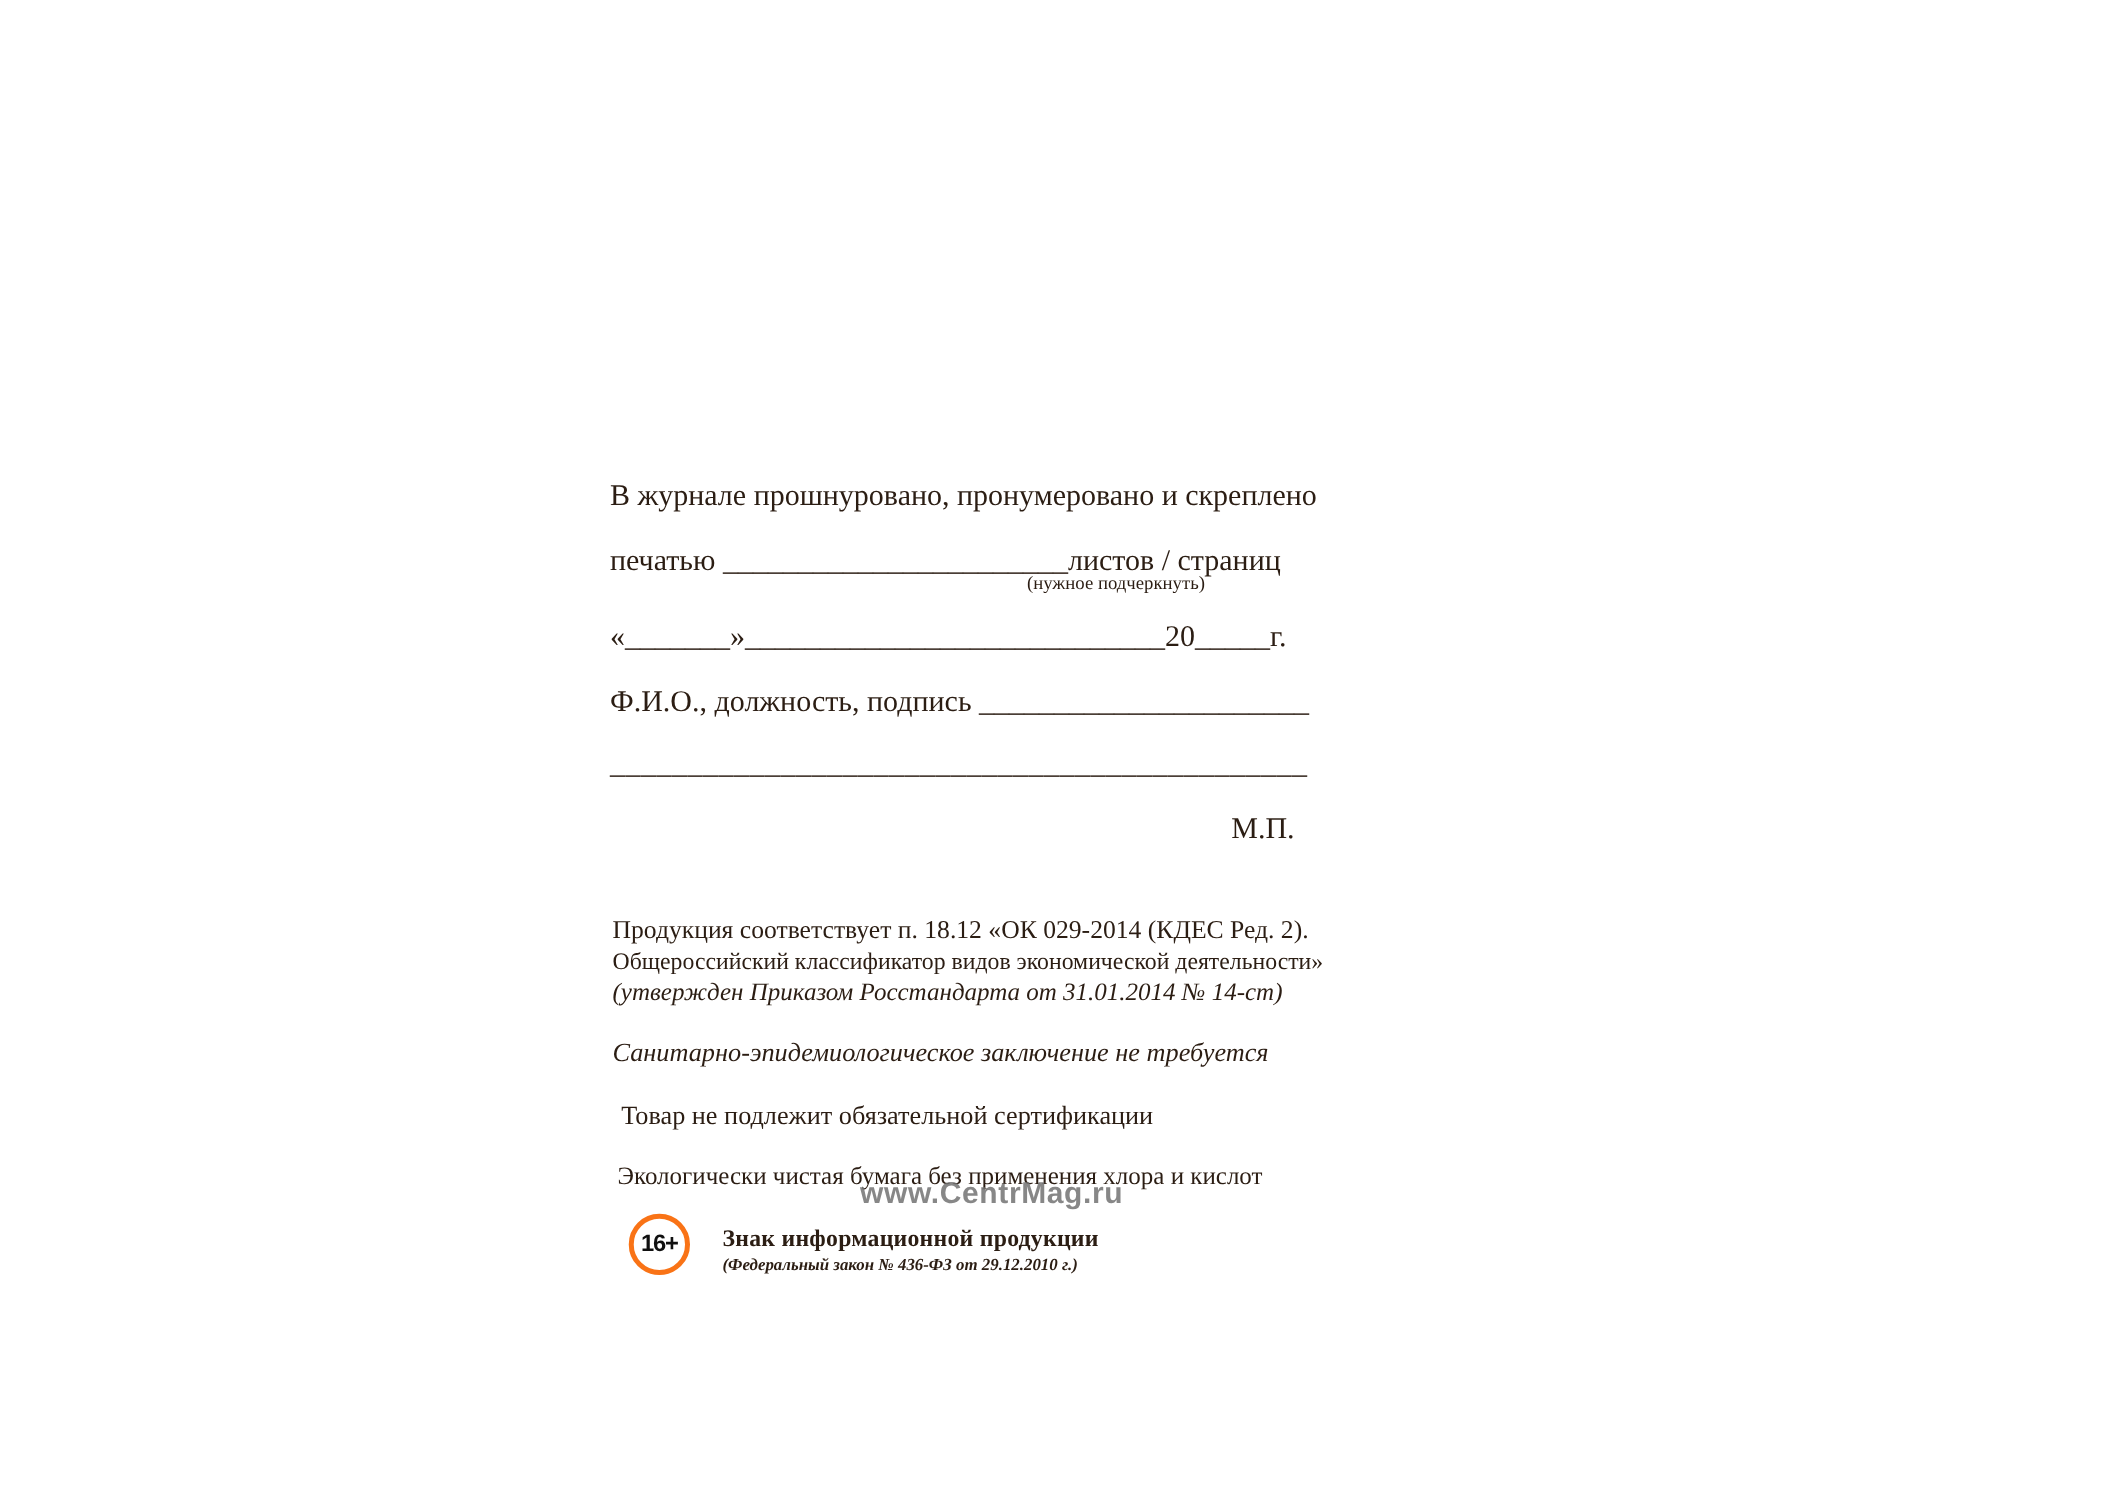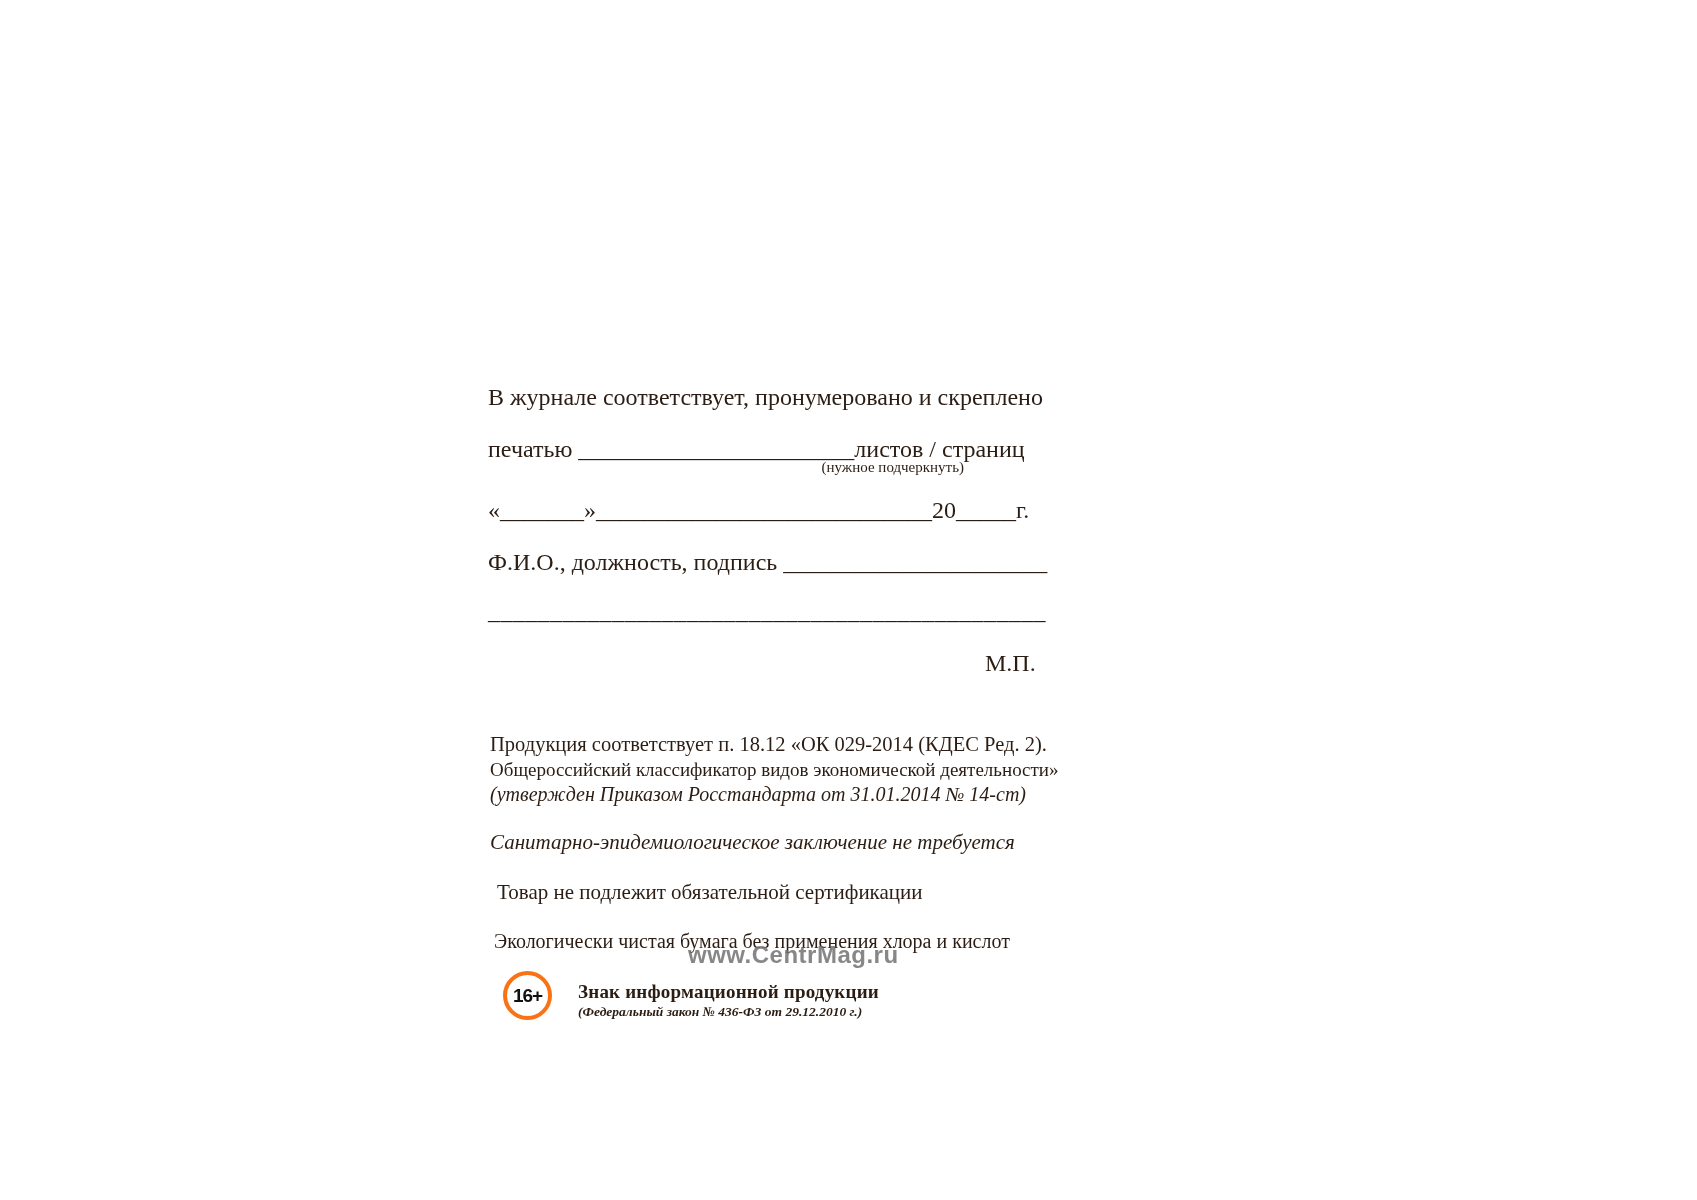--- a/index.html
+++ b/index.html
@@ -81,21 +81,21 @@
     font-size: 13.5px;
     font-weight: bold;
     font-style: italic;
   }
 </style>
 </head>
 <body>
 
 <div class="page">
 
-  <div class="t main-size line1">В журнале соответствует, пронумеровано и скреплено</div>
+  <div class="t main-size line1">В журнале прошнуровано, пронумеровано и скреплено</div>
 
   <div class="t main-size line2">печатью _______________________листов / страниц</div>
 
   <div class="t note-size line2-note">(нужное подчеркнуть)</div>
 
   <div class="t main-size date-line">«_______»____________________________20_____г.</div>
 
   <div class="t main-size fio-line">Ф.И.О., должность, подпись ______________________</div>
 
   <div class="t main-size sig-line">_____________________________________________</div>

